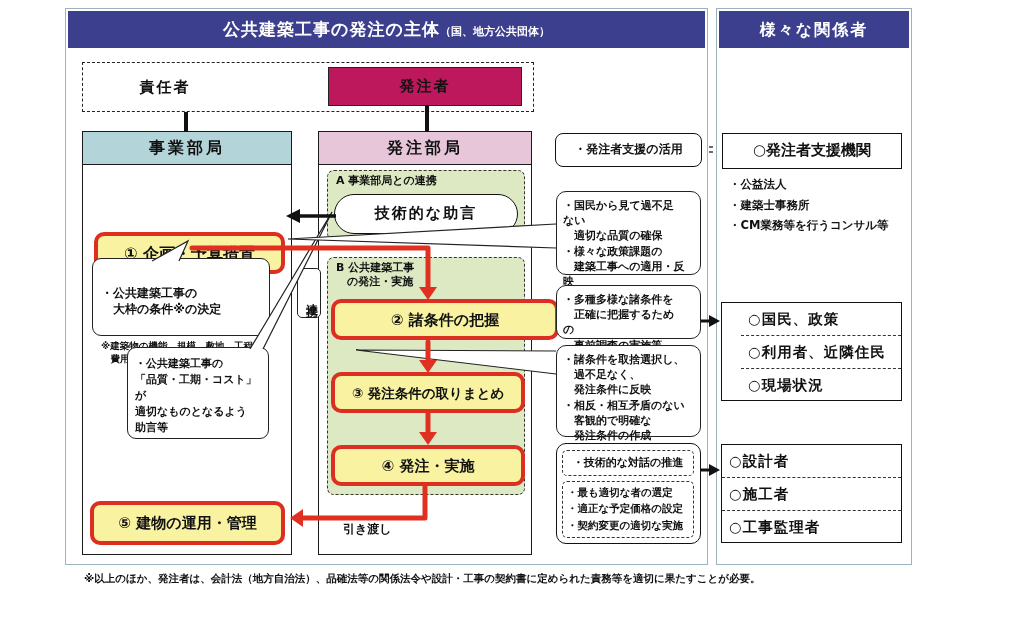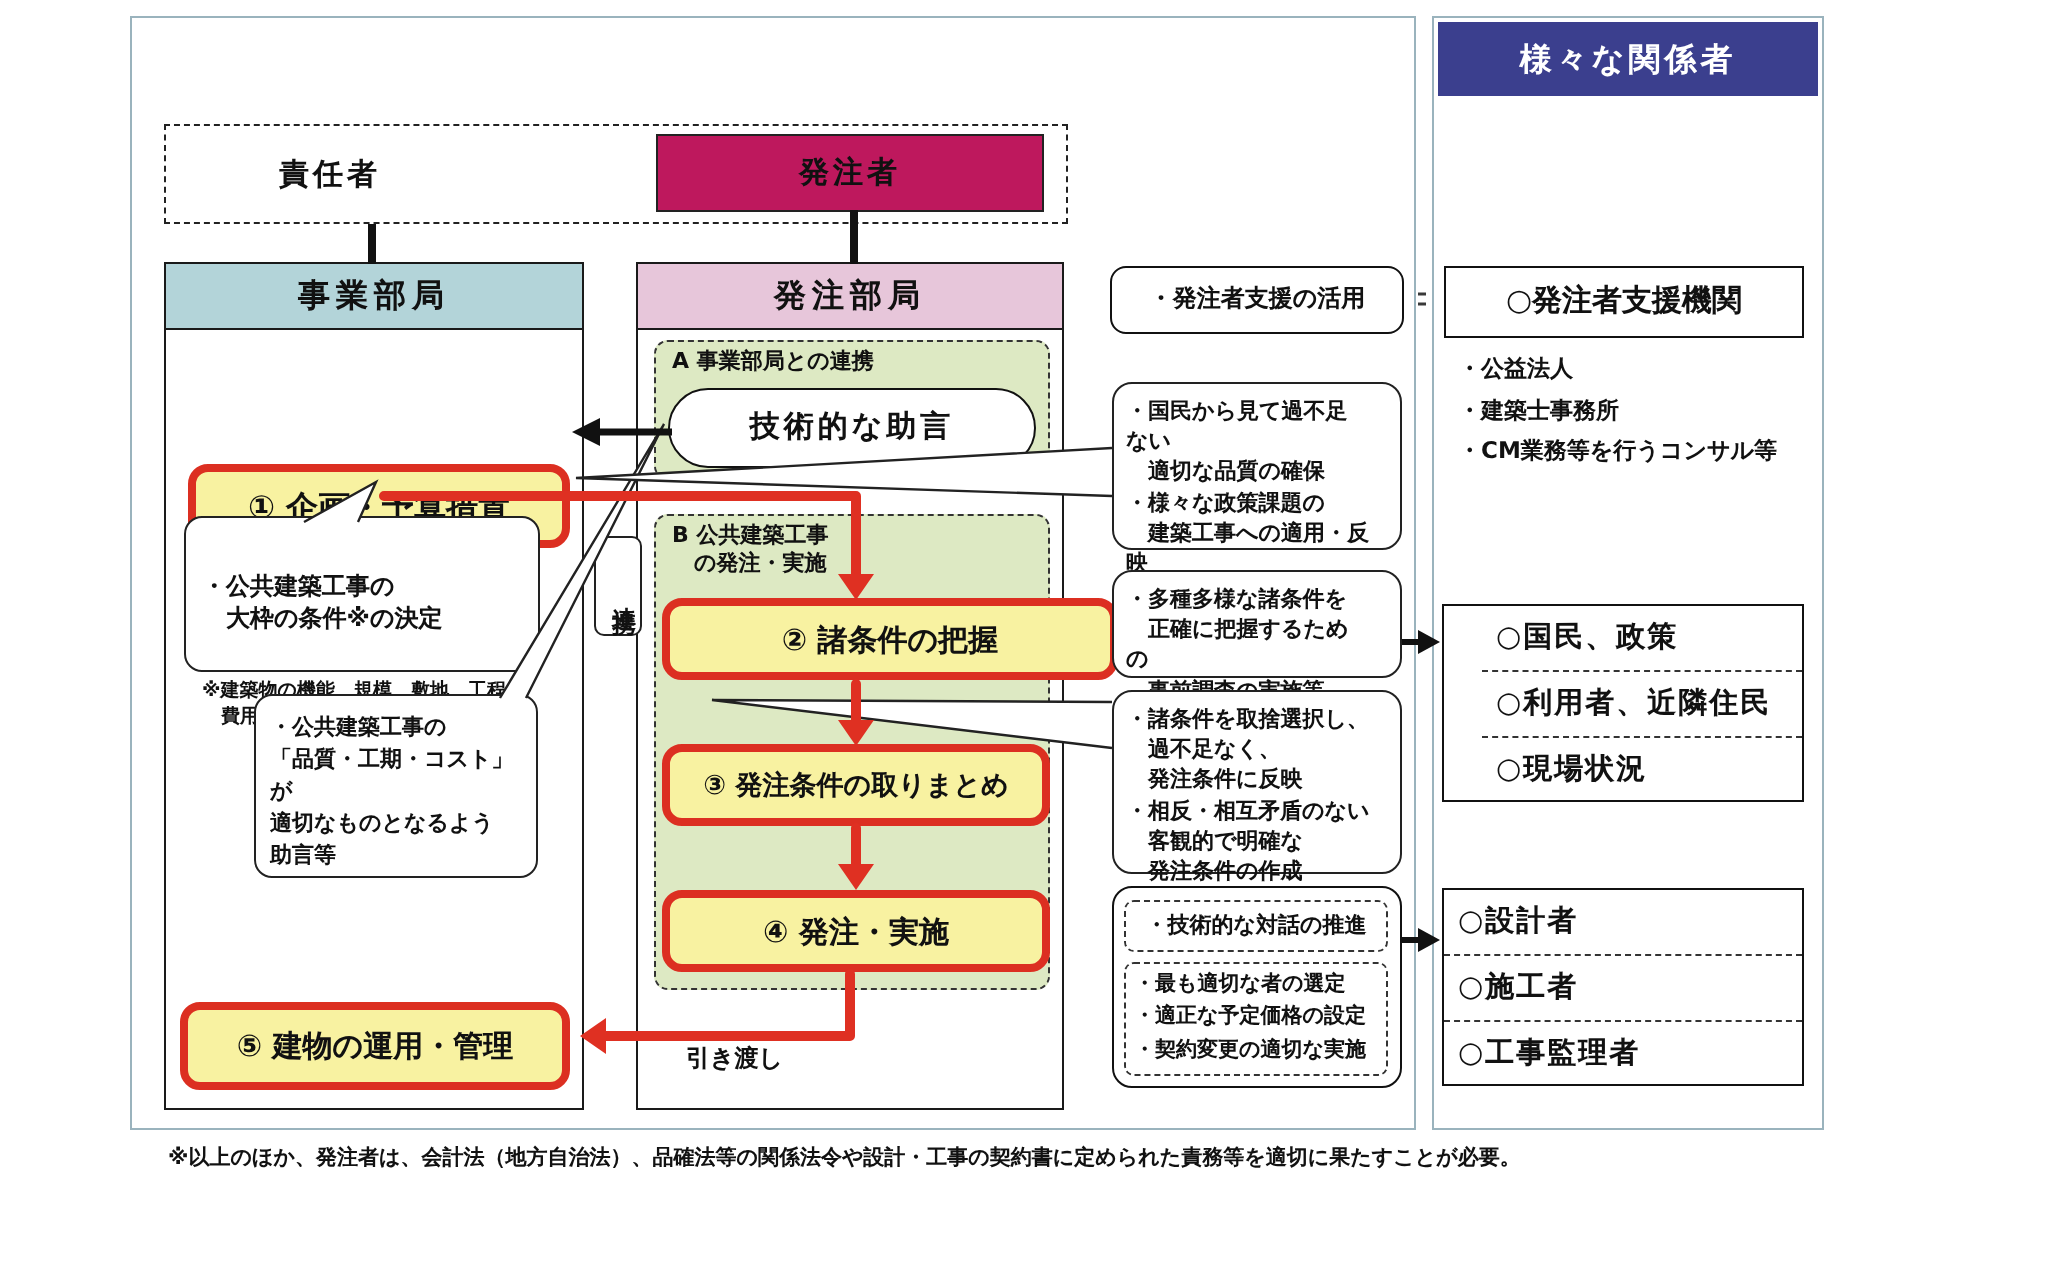--- a/index.html
+++ b/index.html
@@ -64,20 +64,23 @@
       <path d="M522 388 H556"></path>
         <path d="M522 393 H556"></path>
       <path d="M522 463 H556"></path>
         <path d="M522 468 H556"></path>
       <path d="M702 147 H721"></path>
         <path d="M702 152 H721"></path>
     </g>
   </svg>
 
   <div class="abs panel" style="left:65px;top:8px;width:643px;height:557px;"></div>
+  <div class="abs hdr hdr-main" style="left:68px;top:11px;width:637px;height:37px;">
+    <span>公共建築工事の発注の主体</span><span class="sub">（国、地方公共団体）</span>
+  </div>
 
   <div class="abs panel" style="left:716px;top:8px;width:196px;height:557px;"></div>
   <div class="abs hdr hdr-right" style="left:719px;top:11px;width:190px;height:37px;">様々な関係者</div>
 
   <div class="abs dashedbox" style="left:82px;top:62px;width:452px;height:50px;"></div>
   <div class="abs roletext" style="left:95px;top:62px;width:140px;line-height:50px;">責任者</div>
   <div class="abs rolebox" style="left:328px;top:67px;width:194px;height:39px;line-height:36px;">発注者</div>
 
   <div class="abs col" style="left:82px;top:131px;width:210px;height:424px;">
     <div class="colhdr" style="background:#b3d4d9;">事業部局</div>

